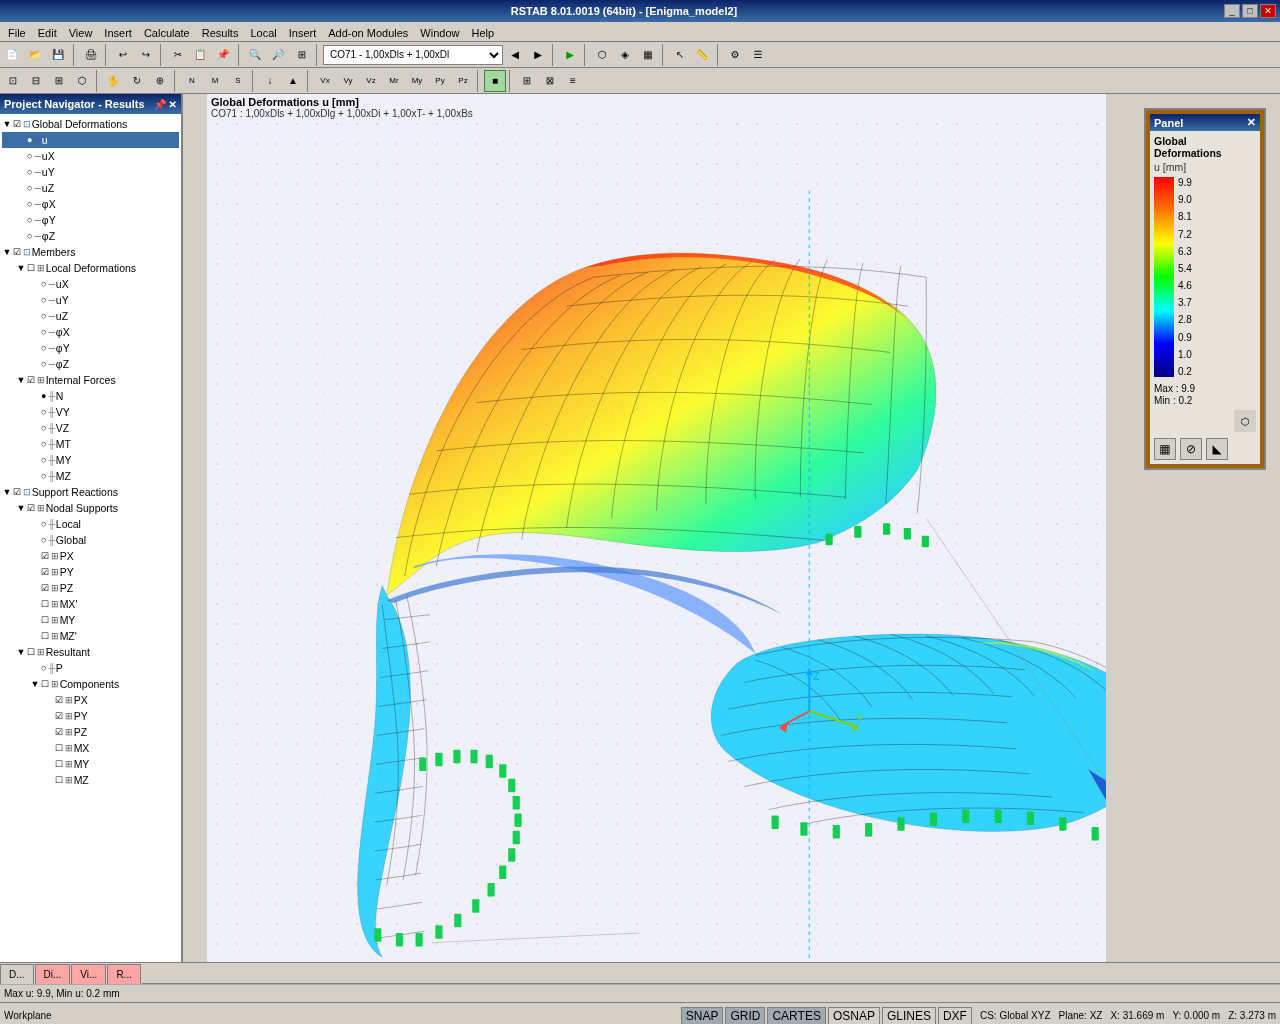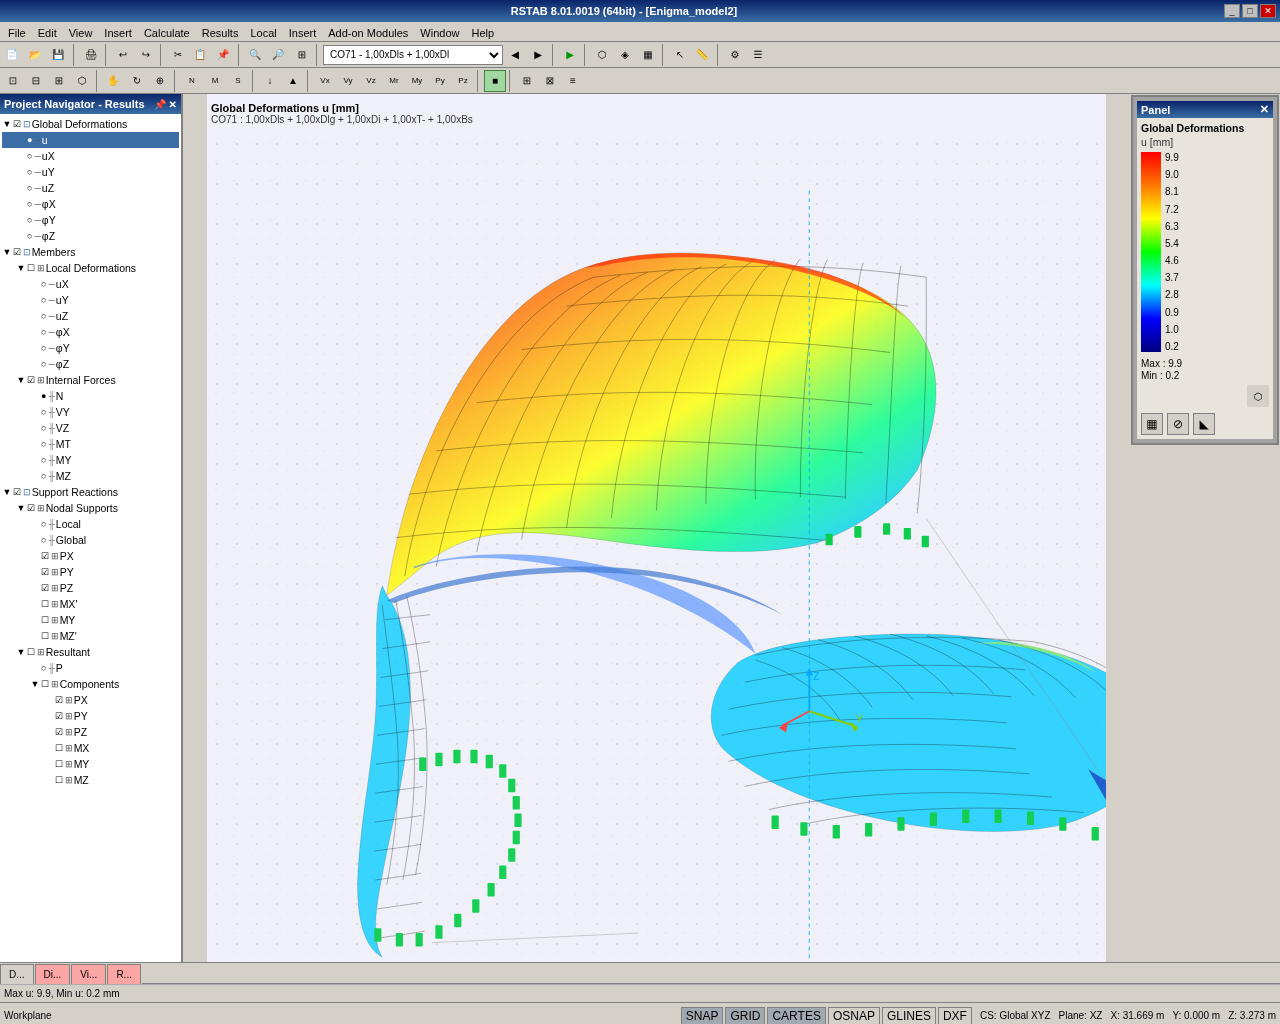--- a/index.html
+++ b/index.html
@@ -103,21 +103,21 @@
     
     #viewport {
       flex: 1;
       background: #f0f0f8;
       position: relative;
       overflow: hidden;
     }
     #viewport-header {
       position: absolute;
       top: 0; left: 0; right: 0;
-      padding: 8px 4px;
+      padding: 2px 4px;
       font-size: 10px;
       background: rgba(240,240,248,0.9);
       z-index: 10;
     }
     #viewport-header .disp-title { font-weight: bold; font-size: 11px; }
     #viewport-header .disp-subtitle { font-size: 10px; color: #333; }
 
     
     #viewport::before {
       content: '';
@@ -128,23 +128,23 @@
       opacity: 0.3;
     }
 
     
     #right-panel {
       width: 150px;
       display: flex;
       flex-direction: column;
     }
     #panel-box {
-      background: #a3a3a3;
+      background: #a16207;
       border: 2px solid #808080;
-      margin: 1px;
+      margin: 14px;
       padding: 4px;
     }
     #panel-title-bar {
       background: linear-gradient(to bottom, #0a246a, #3a6ea5);
       color: white;
       font-size: 11px;
       font-weight: bold;
       padding: 2px 4px;
       display: flex;
       justify-content: space-between;

